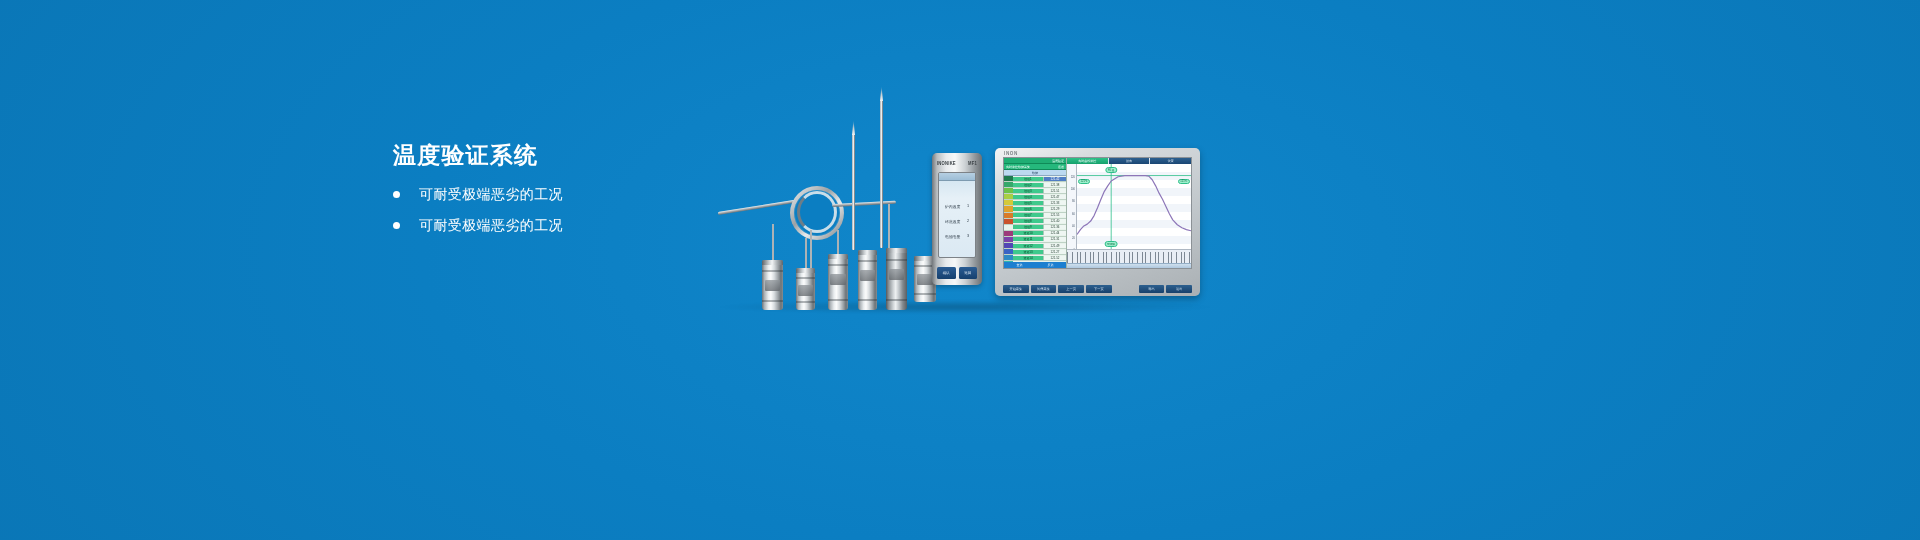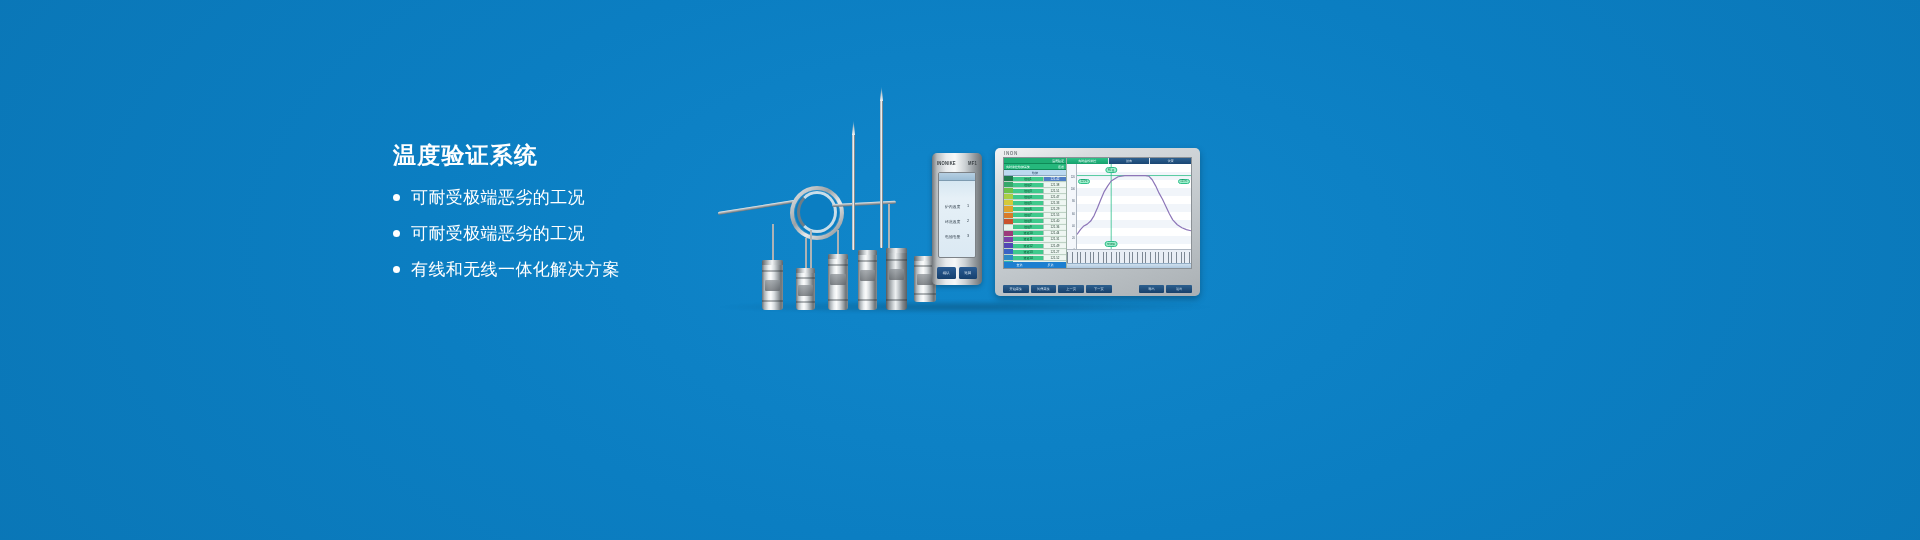--- a/index.html
+++ b/index.html
@@ -27,22 +27,23 @@
     white-space:nowrap;
   }
   .subtitle{
     font-size:13.5px;color:#d7ecf9;font-weight:normal;
     letter-spacing:.4px;line-height:1.3;margin:0 0 18px 0;
     white-space:nowrap;
   }
   .bullets{list-style:none;margin:0;padding:0;}
   .bullet{
     display:flex;align-items:center;margin-bottom:13px;
-    font-size:17px;color:#ffffff;letter-spacing:.4px;
+    font-size:14px;color:#ffffff;letter-spacing:.4px;
     white-space:nowrap;
+    gap:8px;
   }
   .dot{
     width:7px;height:7px;border-radius:50%;background:#ffffff;
     margin-right:11px;flex:0 0 auto;
   }
 
   
   .photo{position:absolute;left:700px;top:120px;width:520px;height:190px;}
 
   
@@ -268,24 +269,20 @@
   <div class="copy">
     <h1 class="title">温度验证系统</h1>
     <ul class="bullets">
       <li class="bullet">
         <span class="dot"></span>
         <span>可耐受极端恶劣的工况</span>
       </li>
       <li class="bullet">
         <span class="dot"></span>
         <span>可耐受极端恶劣的工况</span>
-      </li>
-      <li class="bullet">
-        <span class="dot"></span>
-        <span>有线和无线一体化解决方案</span>
       </li>
     </ul>
   </div>
 
   <div class="base-shadow"></div>
   <div class="photo">
 
     <div class="coil-wrap">
       <div class="wire" style="left:0;top:26px;width:78px;transform:rotate(-9deg);transform-origin:left center;"></div>
       <div class="coil"></div>

